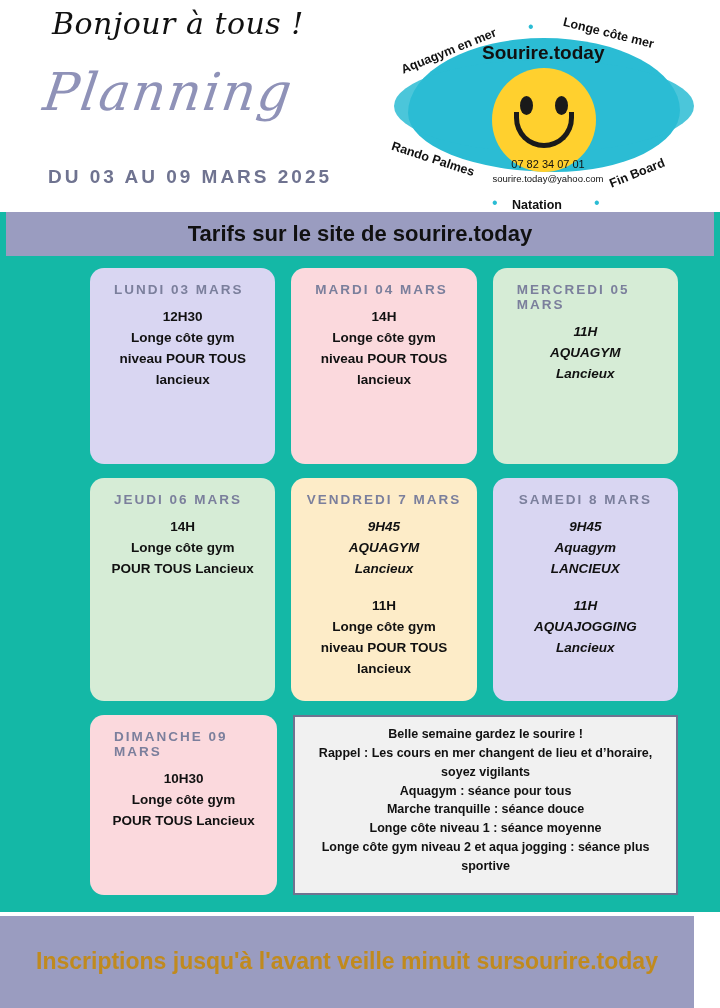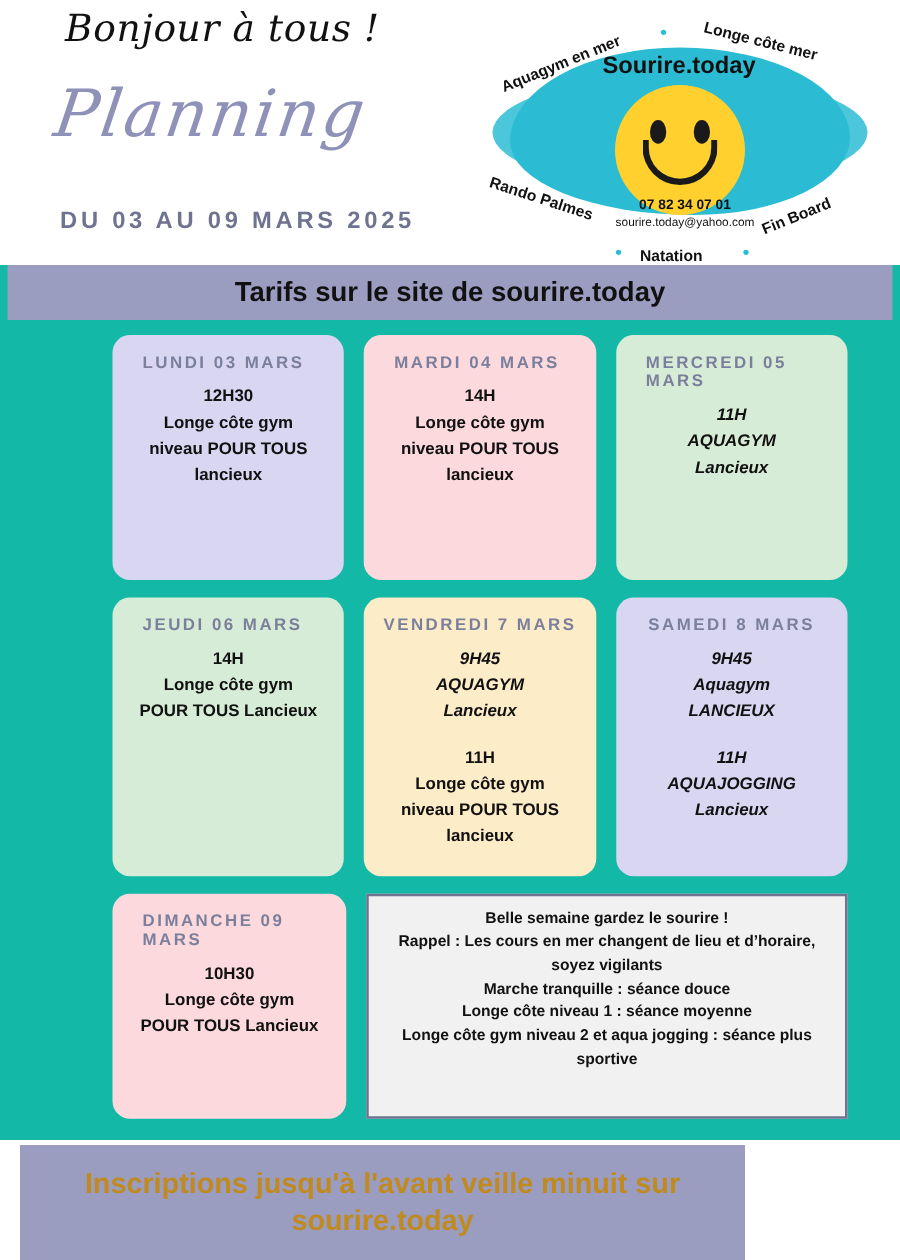--- a/index.html
+++ b/index.html
@@ -90,21 +90,21 @@
   }
   .brand-name {
     position: absolute;
     left: 96px; top: 34px;
     font-size: 19px; font-weight: 700; color: #111;
     z-index: 4;
   }
   .logo-phone {
     position: absolute; left: 72px; top: 150px;
     width: 180px; text-align: center;
-    font-size: 11px; font-weight: 700; color: #111; z-index: 4;
+    font-size: 11px; font-weight: 400; color: #111; z-index: 4;
   }
   .logo-mail {
     position: absolute; left: 62px; top: 165px;
     width: 200px; text-align: center;
     font-size: 9.5px; color: #111; z-index: 4;
   }
   .arc-word {
     position: absolute;
     font-size: 12.5px;
     font-weight: 700;
@@ -184,24 +184,24 @@
     font-size: 12.5px;
     font-weight: 700;
     line-height: 1.5;
     color: #111;
   }
   .notes-line.spaced { margin-top: 8px; }
 
   
   .footer {
     position: absolute;
-    bottom: 0; left: 16px;
-    width: 580px; height: 92px;
+    bottom: 0; left: 0;
+    width: 694px; height: 92px;
     background: #9a9cc0;
-    display: flex; flex-direction: column;
+    display: flex; flex-direction: row;
     align-items: center; justify-content: center;
     text-align: center;
   }
   .footer span {
     font-size: 23px; font-weight: 700; color: #c08a1e;
     line-height: 1.3;
   }
 </style>
 </head>
 <body>
@@ -351,20 +351,21 @@
               <div>POUR TOUS  Lancieux</div>
             </div>
           </div>
       </div>
 
       <div class="notes">
         <div id="notes-lines">
             <div class="notes-line">Belle semaine gardez le sourire !</div>
             <div class="notes-line">Rappel : Les cours en mer changent de lieu et d’horaire,</div>
             <div class="notes-line">soyez vigilants</div>
+            <div class="notes-line">Aquagym : séance pour tous</div>
             <div class="notes-line">Marche tranquille : séance douce</div>
             <div class="notes-line">Longe côte niveau 1 : séance moyenne</div>
             <div class="notes-line">Longe côte  gym niveau 2 et aqua jogging : séance plus</div>
             <div class="notes-line">sportive</div>
           </div>
       </div>
     </div>
 
   </div>
 </div>

